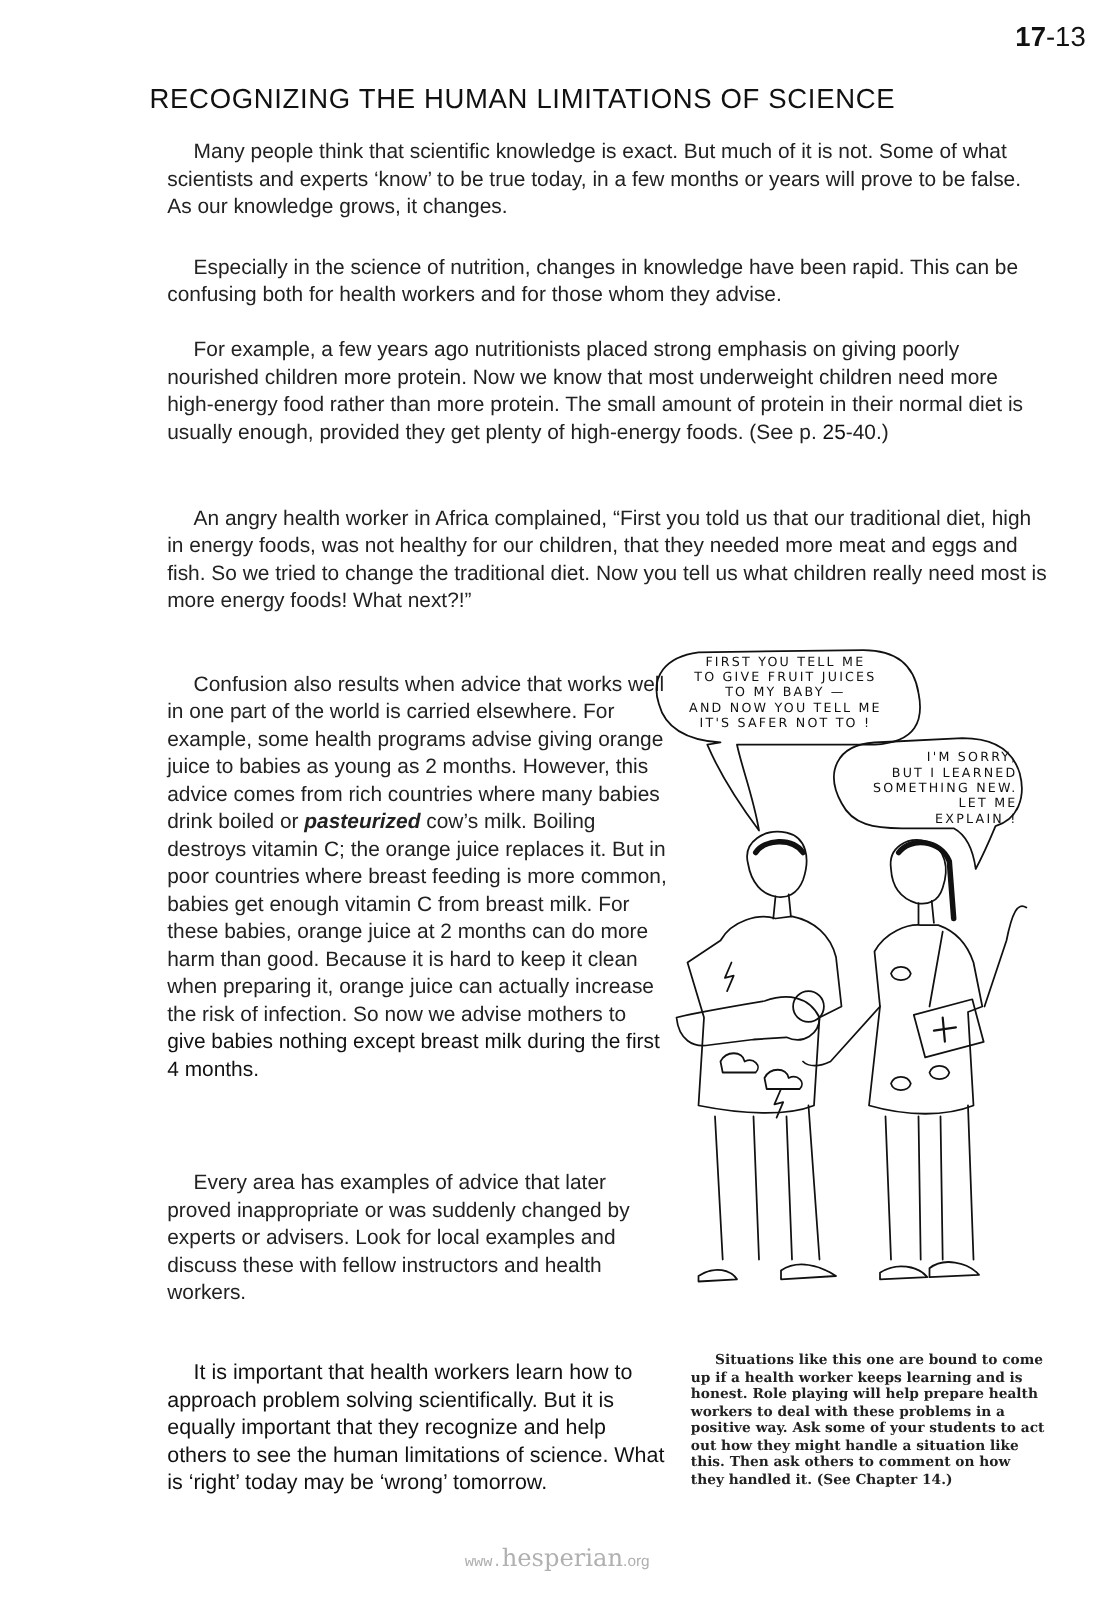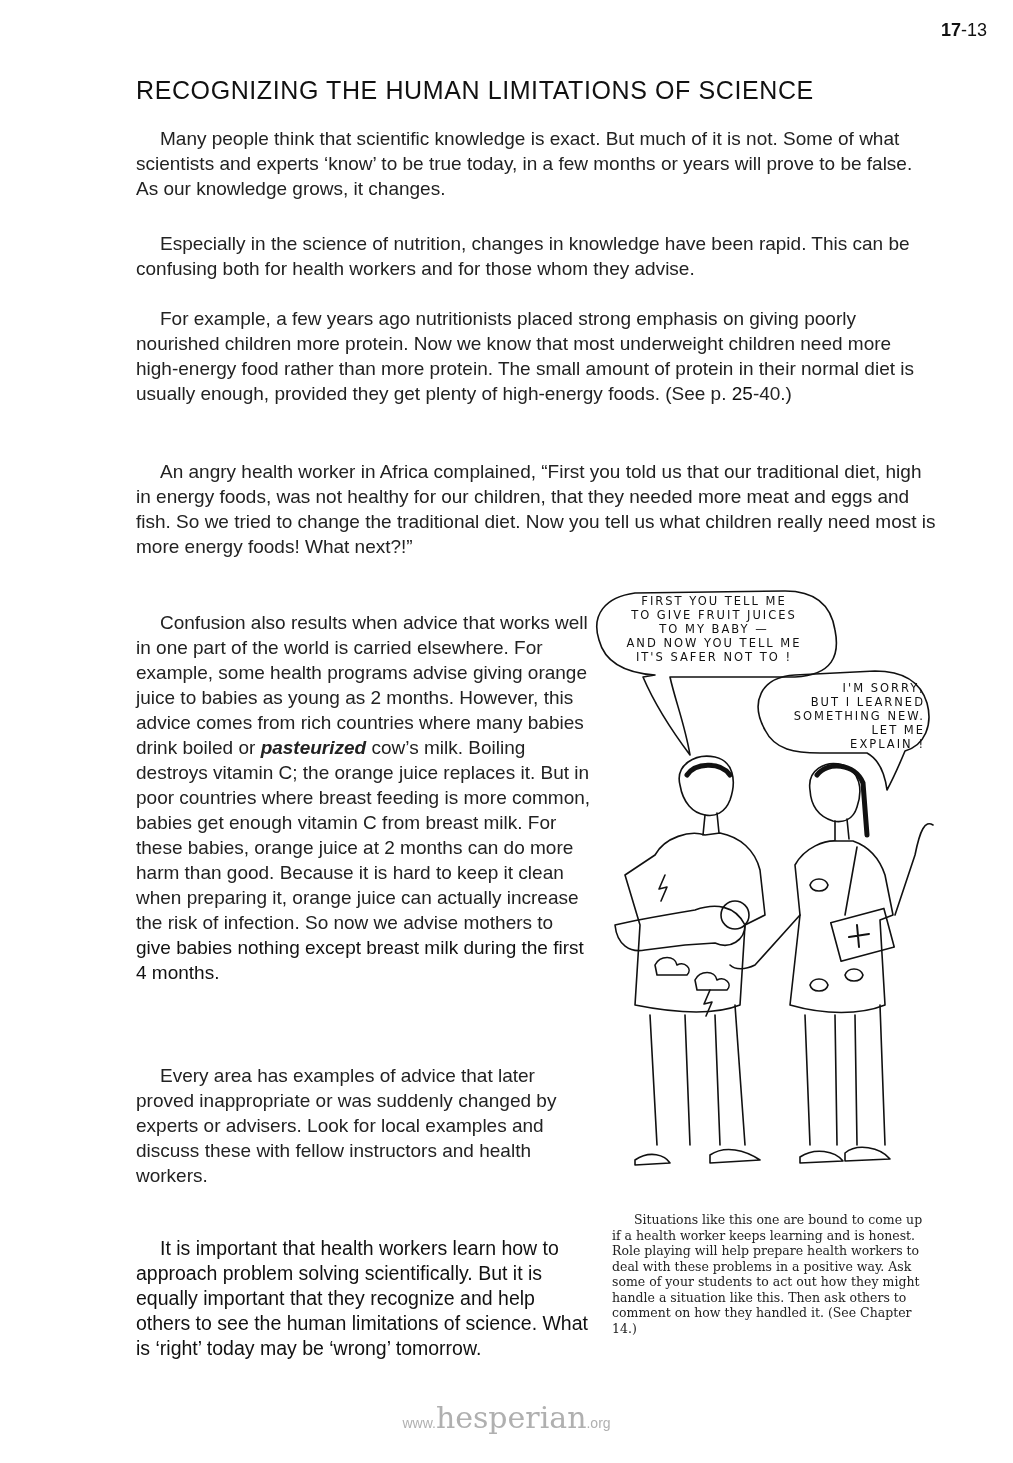--- a/index.html
+++ b/index.html
@@ -1,32 +1,32 @@
 <!DOCTYPE html>
 <html><head>
 <meta charset="utf-8">
 <style>
   html, body { margin: 0; padding: 0; background: #ffffff; }
   body { width: 1013px; height: 1463px; position: relative; overflow: hidden; color: #111; font-family: "Liberation Sans", sans-serif; }
-  .page-number { position: absolute; top: 20px; right: 26px; font-size: 18px; color: #111; text-align: right; }
+  .page-number { position: absolute; top: 20px; right: 26px; font-size: 25px; color: #111; text-align: right; }
   .page-number b { font-weight: 700; }
   .title { position: absolute; top: 76px; left: 136px; font-size: 25px; letter-spacing: 0.6px; color: #111; font-weight: 400; margin: 0; }
-  .p { position: absolute; left: 136px; font-size: 19px; line-height: 25px; color: #222; margin: 0; font-weight: 300; }
+  .p { position: absolute; left: 152px; font-size: 19px; line-height: 25px; color: #222; margin: 0; font-weight: 300; }
   .p .indent { display: inline-block; width: 24px; }
   .full { width: 800px; }
   .col { width: 455px; }
   .bold { font-weight: 400; color: #111; }
   .ital { font-style: italic; font-weight: 700; }
   .bubble { position: absolute; font-family: "DejaVu Sans", sans-serif; font-size: 11.5px; letter-spacing: 2px; text-align: center; line-height: 14px; color: #111; }
   .illus { position: absolute; left: 595px; top: 585px; width: 360px; height: 600px; }
-  .caption { position: absolute; left: 612px; top: 1212px; width: 322px; font-family: "DejaVu Serif", serif; font-size: 12.5px; line-height: 15.5px; color: #222; margin: 0; }
+  .caption { position: absolute; left: 612px; top: 1212px; width: 322px; font-family: "DejaVu Serif", serif; font-size: 12.5px; line-height: 15.5px; color: #222; margin: 16px; font-weight: bold; }
   .caption .indent { display: inline-block; width: 22px; }
   .footer { position: absolute; top: 1405px; left: 0; width: 1013px; text-align: center; color: #b0b0b0; }
-  .footer .www { font-family: Liberation Sans, sans-serif; font-size: 14px; }
-  .footer .brand { font-family: "DejaVu Serif", serif; font-size: 30px; line-height: 26px; }
+  .footer .www { font-family: Liberation Mono, monospace; font-size: 14px; }
+  .footer .brand { font-family: "DejaVu Serif", serif; font-size: 22px; line-height: 26px; }
   .footer .org { font-family: "Liberation Sans", sans-serif; font-size: 14px; }
   .footer .sub { display: block; font-family: "Liberation Sans", sans-serif; font-size: 15px; line-height: 14px; margin-left: 12px; }
 </style>
 </head>
 <body>
 
 <div class="page-number"><b>17</b><span>-</span><span>13</span></div>
 
 <h1 class="title">RECOGNIZING THE HUMAN LIMITATIONS OF SCIENCE</h1>
 

